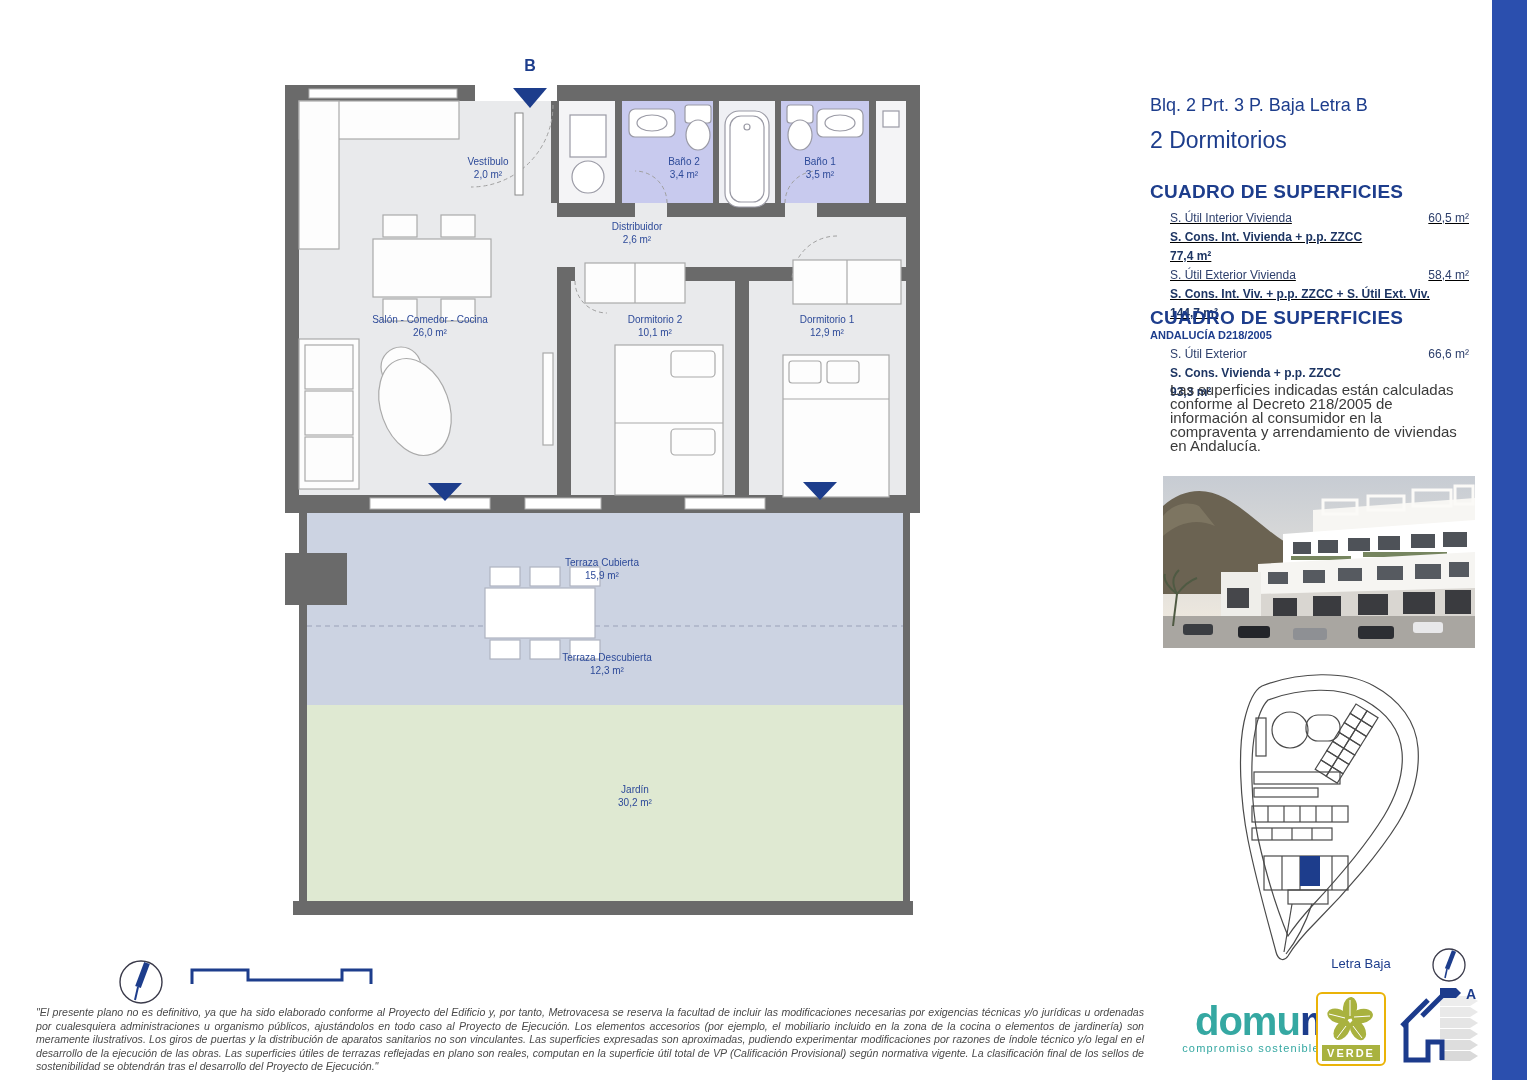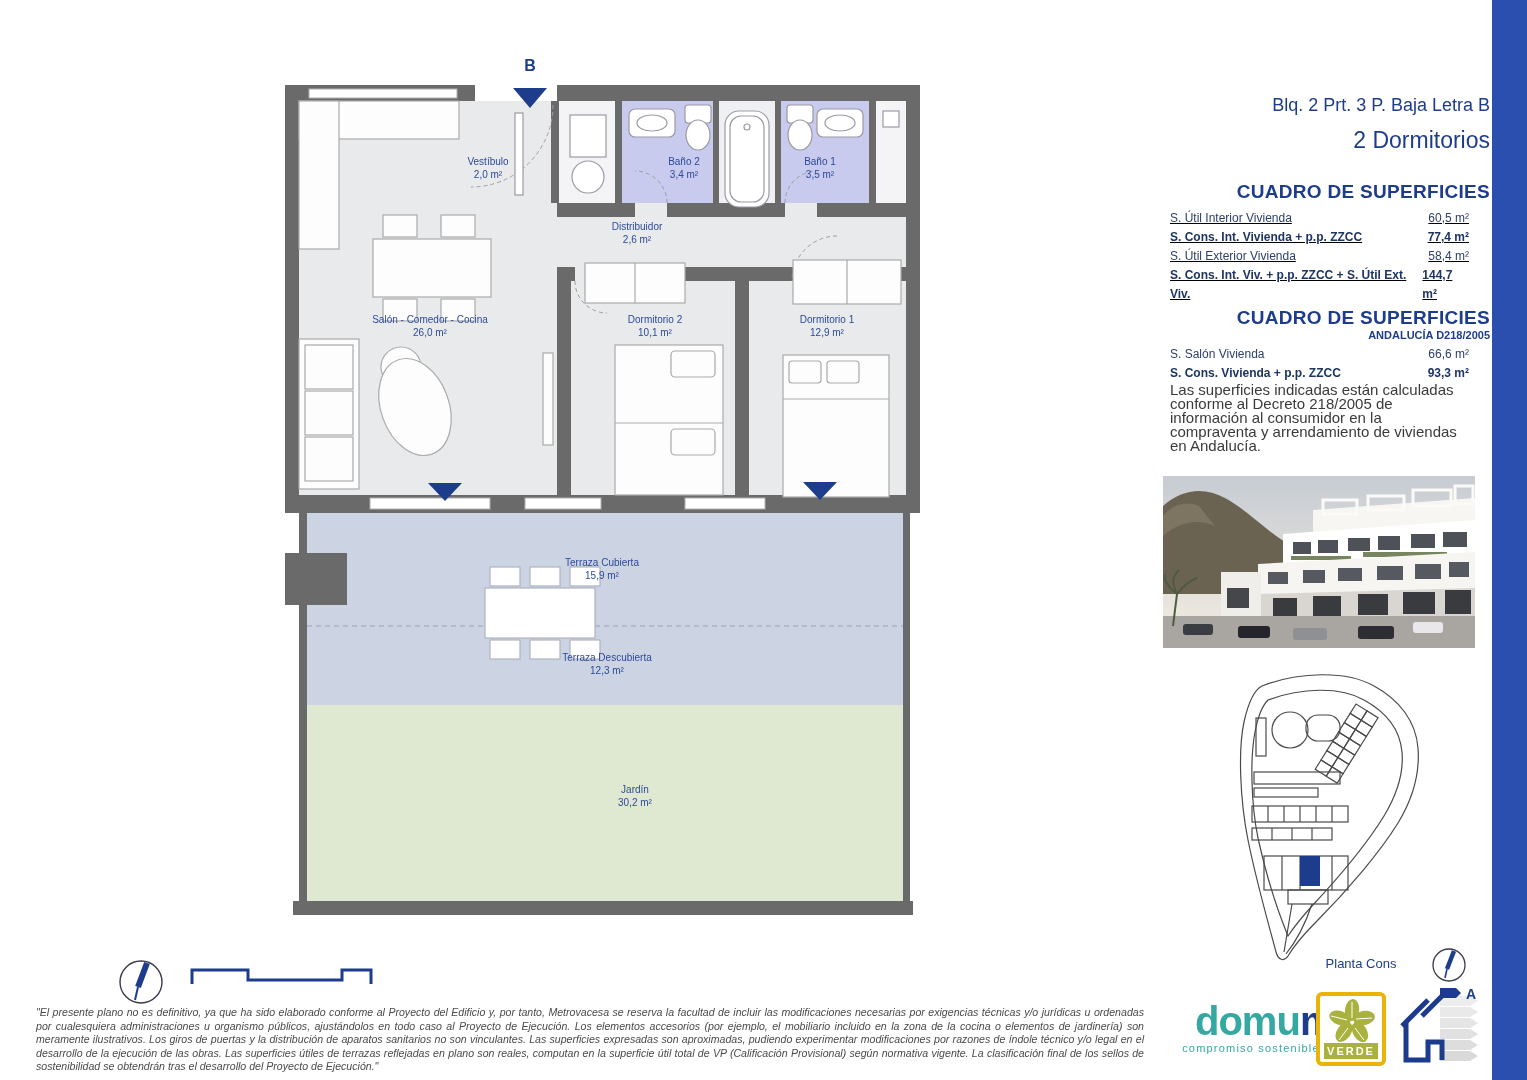--- a/index.html
+++ b/index.html
@@ -4,33 +4,33 @@
 <style>
   * { box-sizing: border-box; }
   html,body { margin:0; padding:0; background:#fff; }
   .page {
     position: relative; width: 1527px; height: 1080px; background:#ffffff;
     font-family: "Liberation Sans", sans-serif; overflow: hidden;
   }
   .blue-bar { position:absolute; right:0; top:0; width:35px; height:1080px; background:#2b4fae; }
 
   
-  .r-center { position:absolute; left:1150px; width:340px; text-align:right; color:#1d3d8c; }
+  .r-center { position:absolute; left:1150px; width:340px; text-align:left; color:#1d3d8c; }
   .title1 { top:95px;  font-size:18px; }
   .title2 { top:127px; font-size:23px; }
   .h-cuadro { font-weight:bold; font-size:19px; letter-spacing:.3px; }
   .h1 { top:181px; }
   .h2 { top:307px; }
   .h-sub { top:329px; font-size:11px; font-weight:bold; }
 
   .tbl { position:absolute; left:1170px; width:299px; }
   .tbl1 { top:209px;text-decoration:underline; }
   .tbl2 { top:345px; }
   .tr { display:flex; justify-content:space-between; font-size:12px; line-height:19px; color:#2c3e6b; }
-  .tr.r-bold { font-weight:bold; color:#1d3563; }
+  .tr.r-bold { font-weight:bold; color:#1d3563;flex-direction:column; }
   .note { position:absolute; left:1170px; top:383px; width:300px; font-size:15px; line-height:14px; color:#3a3a3a; text-align:left; }
 
   
   .plan { position:absolute; left:285px; top:55px; width:635px; height:860px; }
   .plan svg { position:absolute; left:0; top:0; }
   .room-label { position:absolute; text-align:center; color:#2d4a99; font-size:10px; line-height:13px; }
   .room-label .a { display:block; }
   .entrance-letter { position:absolute; left:228px; top:2px; width:34px; text-align:center;
                      color:#1d3d8c; font-weight:bold; font-size:16px; }
 
@@ -49,21 +49,21 @@
                 font-size:10.6px; line-height:13.6px; font-style:italic; color:#4a4a4a; text-align:justify; }
 
   
   .domum { position:absolute; left:1173px; top:1000px; width:156px; text-align:center; }
   .domum .word { font-size:40px; font-weight:bold; letter-spacing:-1px; line-height:42px; }
   .domum .teal { color:#35a8a2;margin-left:22px; }
   .domum .navy { color:#1d3d8c; }
   .domum .tag { font-size:11px; letter-spacing:1.2px; color:#35a8a2; margin-top:0px; }
 
   .verde { position:absolute; left:1316px; top:992px; width:70px; height:74px;
-           border:4px solid #eab308; border-radius:6px; background:#fff; }
+           border:2px solid #eab308; border-radius:6px; background:#fff; }
   .verde .bar { position:absolute; left:4px; right:4px; bottom:3px; height:16px; background:#a9b23f;
                 color:#fff; font-size:11px; font-weight:bold; letter-spacing:2px; text-align:center; line-height:16px; }
   .verde svg { position:absolute; left:2px; top:2px; }
 
   .energy { position:absolute; left:1392px; top:982px; }
 </style>
 </head>
 <body>
 
 <div class="page">
@@ -265,21 +265,21 @@
     <div class="tr r-bold">
       <span>S. Cons. Int. Viv. + p.p. ZZCC + S. Útil Ext. Viv.</span>
       <span>144,7 m²</span>
     </div>
   </div>
 
   <div class="r-center h-cuadro h2">CUADRO DE SUPERFICIES</div>
   <div class="r-center h-sub">ANDALUCÍA D218/2005</div>
   <div class="tbl tbl2">
     <div class="tr">
-      <span>S. Salón Vivienda</span>
+      <span>S. Útil Exterior</span>
       <span>66,6 m²</span>
     </div>
     <div class="tr r-bold">
       <span>S. Cons. Vivienda + p.p. ZZCC</span>
       <span>93,3 m²</span>
     </div>
   </div>
   <div class="note">Las superficies indicadas están calculadas conforme al Decreto 218/2005 de información al consumidor en la compraventa y arrendamiento de viviendas en Andalucía.</div>
 
   <svg class="photo" width="312" height="172" viewBox="0 0 312 172">
@@ -386,21 +386,21 @@
       <rect x="36" y="196" width="84" height="34"></rect>
       <line x1="54" y1="196" x2="54" y2="230"></line>
         <line x1="72" y1="196" x2="72" y2="230"></line>
       <line x1="104" y1="196" x2="104" y2="230"></line>
       <rect x="60" y="230" width="40" height="14"></rect>
       <path d="M 64 244 L 56 292"></path>
       <path d="M 84 244 C 76 268 66 284 58 294"></path>
     </g>
     <rect x="72" y="196" width="20" height="30" fill="#1d3d8c"></rect>
   </svg>
-  <div class="planta-label">Planta Cons</div>
+  <div class="planta-label">Letra Baja</div>
   <svg class="site-compass" width="40" height="48" viewBox="0 0 40 48">
     <circle cx="19" cy="23" r="16" fill="#ffffff" stroke="#3a3a4a" stroke-width="1.3"></circle>
     <line x1="24" y1="9" x2="17" y2="27" stroke="#1d3d8c" stroke-width="4.5"></line>
     <line x1="17" y1="27" x2="15" y2="36" stroke="#1d3d8c" stroke-width="1.6"></line>
   </svg>
 
   <div class="disclaimer">"El presente plano no es definitivo, ya que ha sido elaborado conforme al Proyecto del Edificio y, por tanto, Metrovacesa se reserva la facultad de incluir las modificaciones necesarias por exigencias técnicas y/o jurídicas u ordenadas por cualesquiera administraciones u organismo públicos, ajustándolos en todo caso al Proyecto de Ejecución. Los elementos accesorios (por ejemplo, el mobiliario incluido en la zona de la cocina o elementos de jardinería) son meramente ilustrativos. Los giros de puertas y la distribución de aparatos sanitarios no son vinculantes. Las superficies expresadas son aproximadas, pudiendo experimentar modificaciones por razones de índole técnico y/o legal en el desarrollo de la ejecución de las obras. Las superficies útiles de terrazas reflejadas en plano son reales, computan en la superficie útil total de VP (Calificación Provisional) según normativa vigente. La clasificación final de los sellos de sostenibilidad se obtendrán tras el desarrollo del Proyecto de Ejecución."</div>
 
   <div class="domum">
     <div class="word"><span class="teal">domu</span><span class="navy">m</span></div>

